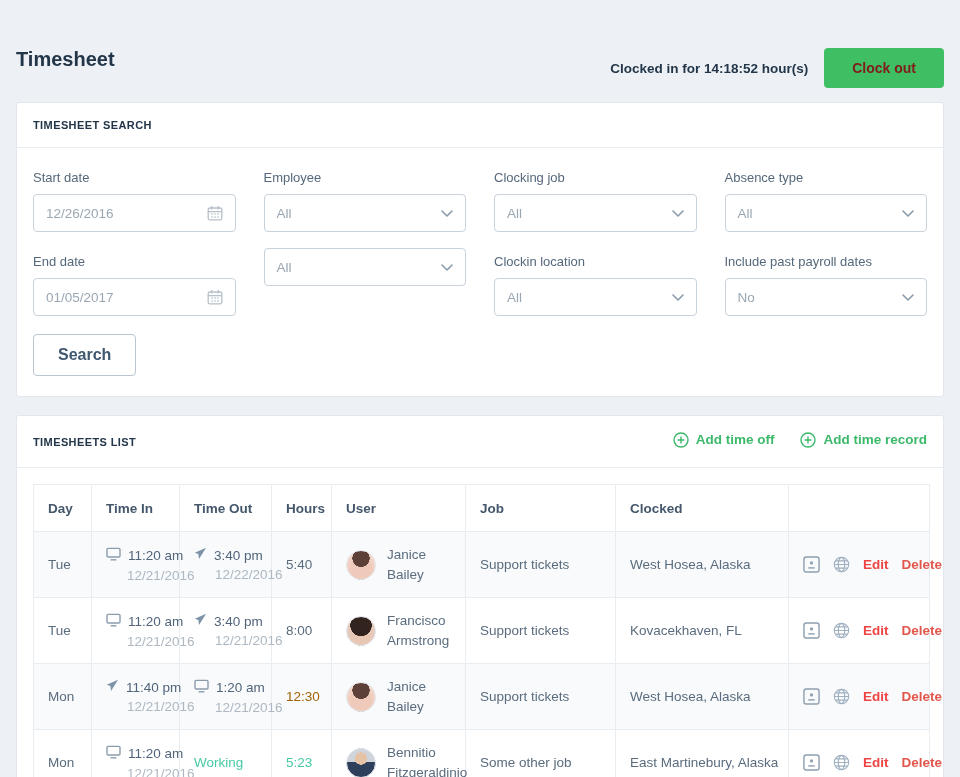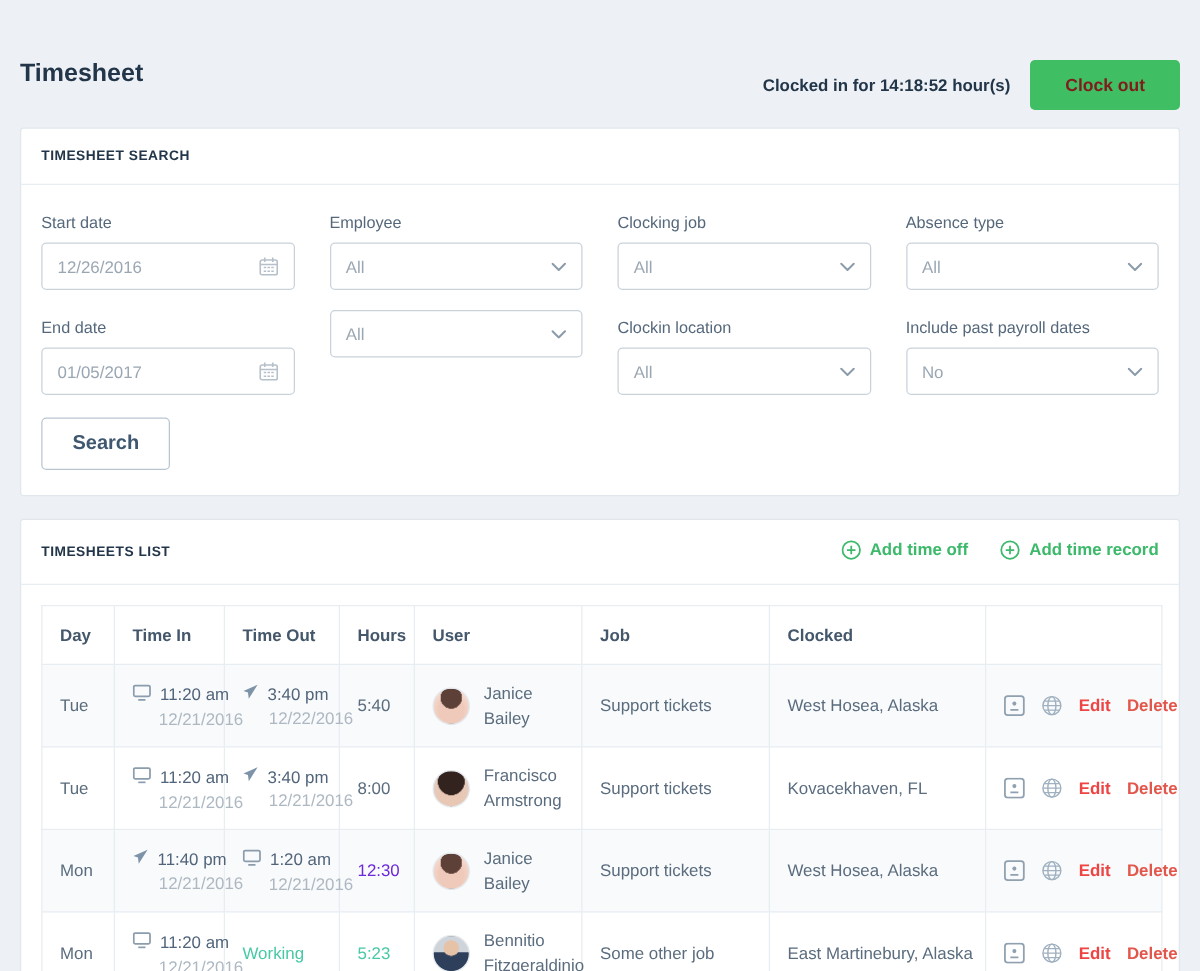--- a/index.html
+++ b/index.html
@@ -58,21 +58,21 @@
   col.c-user{width:134px} col.c-job{width:150px} col.c-loc{width:173px} col.c-act{width:141px}
   th {
     text-align:left; font-weight:bold; color:#44576b; padding:16px 10px 15px 14px;
     border:1px solid #e8edf2; background:#fff; font-size:13.5px;margin-top:32px;
   }
   td { border:1px solid #e8edf2; padding:13px 8px 13px 14px; vertical-align:middle; color:#5a6c7e; }
   tr.row-odd td { background:#f8fafb; }
   tr.row-even td { background:#fff; }
   .time-main { display:flex; align-items:center; gap:7px; white-space:nowrap; color:#51647a; }
   .time-date { color:#adb8c2; margin:4px 0 0 21px; white-space:nowrap; }
-  .hours-red { color:#6d28d9; }
+  .hours-red { color:#a16207; }
   .teal { color:#47c9a6; }
   .user-cell { display:flex; align-items:center; gap:11px; }
   .avatar { width:30px; height:30px; border-radius:50%; flex:0 0 auto; border:1px solid #e4e9ee; }
   .avatar-janice { background:radial-gradient(circle at 50% 26%, #5d4037 0 34%, rgba(0,0,0,0) 35%), radial-gradient(circle at 50% 62%, #efcabb 0 45%, #f9e9e2 100%); }
   .avatar-francisco { background:radial-gradient(circle at 50% 30%, #33231f 0 44%, rgba(0,0,0,0) 45%), radial-gradient(circle at 50% 66%, #e8c7b4 0 38%, #ded1cb 100%); }
   .avatar-bennitio { background:radial-gradient(circle at 50% 34%, #e6c2a6 0 26%, rgba(0,0,0,0) 27%), linear-gradient(180deg, #cfd4db 0 46%, #2e3f5c 46%); }
   .user-name { line-height:1.45; }
   .actions { display:flex; align-items:center; gap:13px; white-space:nowrap; }
   .action-icon { display:flex; align-items:center; cursor:pointer; }
   .link-edit { color:#ef4444; font-weight:bold; cursor:pointer; }

